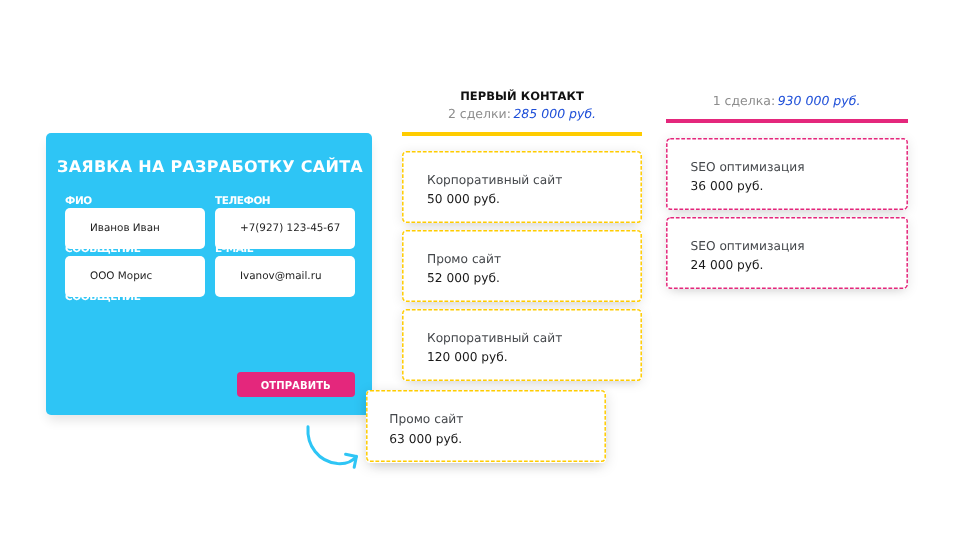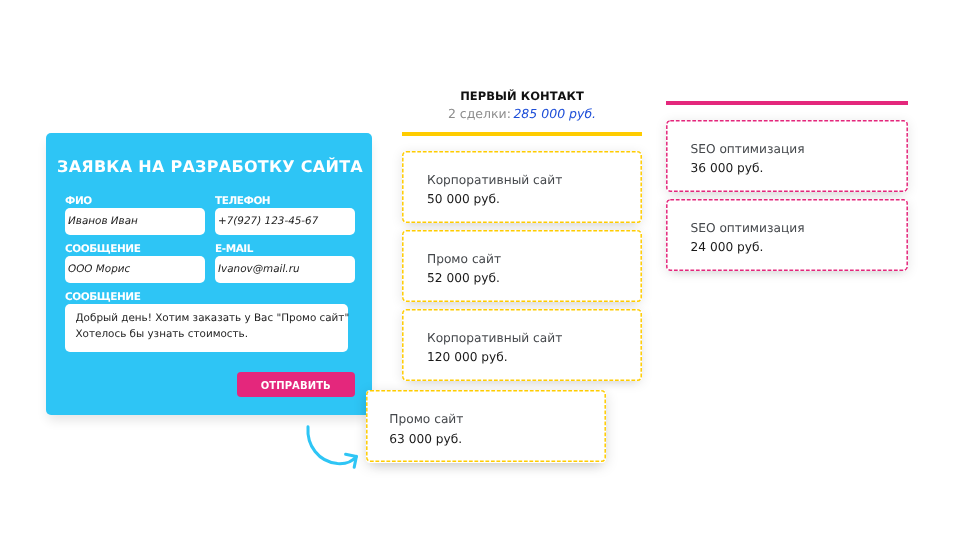--- a/index.html
+++ b/index.html
@@ -28,21 +28,21 @@
   .f-company{left:19px;top:107.5px;width:140px;}
   .f-email{left:169px;top:107.5px;width:140px;}
   .f-msg{left:19px;top:155.5px;width:283px;}
   .field-label{
     color:#ffffff;font-size:10.5px;font-weight:bold;letter-spacing:-0.45px;
     height:12px;line-height:12px;padding-top:2px;
   }
   .field-input{
     margin-top:1px;background:#ffffff;border-radius:5px;
     font-size:10.4px;color:#1d1d1d;display:flex;align-items:center;
-    padding-left:3px;box-sizing:border-box;height:27px;font-style:italic;
+    padding-left:25px;box-sizing:border-box;height:41px;
   }
   .textarea-box{
     margin-top:1px;background:#ffffff;border-radius:5px;
     font-size:10.4px;color:#1d1d1d;padding:6px 11px 0 10.5px;box-sizing:border-box;
     height:48px;line-height:16px;white-space:nowrap;
   }
   .submit-btn{
     position:absolute;left:237px;top:372px;width:117.5px;height:25px;
     background:#E4277C;border-radius:4px;color:#ffffff;
     font-size:10px;font-weight:bold;letter-spacing:0.1px;
@@ -107,24 +107,20 @@
       <div class="field-input">ООО Морис</div>
     </div>
 
     <div class="field f-email">
       <div class="field-label">E-MAIL</div>
       <div class="field-input">Ivanov@mail.ru</div>
     </div>
 
     <div class="field f-msg">
       <div class="field-label">СООБЩЕНИЕ</div>
-      <div class="textarea-box">
-        <div>Добрый день! Хотим заказать у Вас "Промо сайт"</div>
-        <div>Хотелось бы узнать стоимость.</div>
-      </div>
     </div>
   </div>
 
   <button class="submit-btn">ОТПРАВИТЬ</button>
 
   <div class="col col-1">
     <div class="col-title">ПЕРВЫЙ КОНТАКТ</div>
     <div class="col-sub">
       <span>2 сделки:</span>
       <span class="sum">285 000 руб.</span>
@@ -149,20 +145,24 @@
           <svg class="dashsvg" width="240" height="72">
             <rect x="0.8" y="0.8" width="238.4" height="70.4" rx="3.5" fill="none" stroke-width="1.5" stroke-dasharray="3.8 1.7" stroke="#FFCC00"></rect>
           </svg>
         <div class="deal-name">Корпоративный сайт</div>
         <div class="deal-amount">120 000 руб.</div>
       </div>
     </div>
   </div>
 
   <div class="col col-2">
+    <div class="col-sub">
+      <span>1 сделка:</span>
+      <span class="sum">930 000 руб.</span>
+    </div>
     <div class="col-bar" style="background-color: rgb(228, 39, 124);"></div>
     <div class="deal-list">
       <div class="deal">
           <svg class="dashsvg" width="242" height="72">
             <rect x="0.8" y="0.8" width="240.4" height="70.4" rx="3.5" fill="none" stroke-width="1.5" stroke-dasharray="3.8 1.7" stroke="#E4277C"></rect>
           </svg>
         <div class="deal-name">SEO оптимизация</div>
         <div class="deal-amount">36 000 руб.</div>
       </div>
       <div class="deal">

